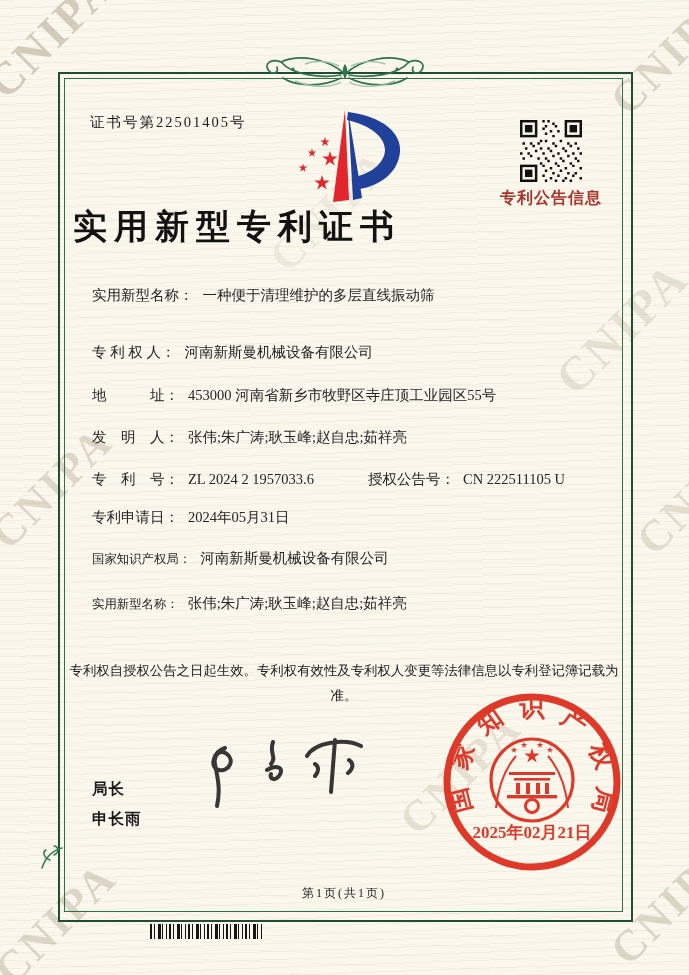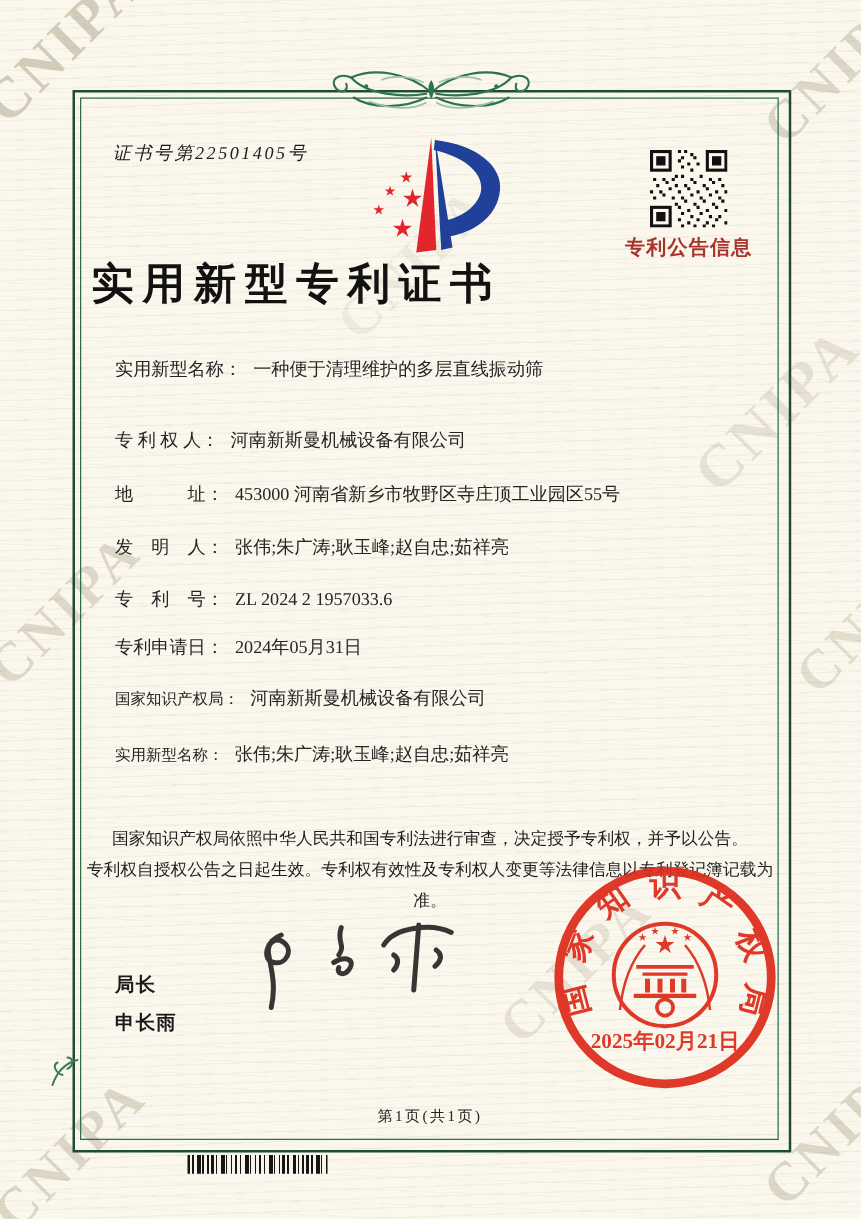--- a/index.html
+++ b/index.html
@@ -15,21 +15,21 @@
       repeating-linear-gradient(178deg, rgba(110,150,120,0.08) 0 1px, transparent 1px 8px),
       repeating-linear-gradient(2deg, rgba(140,170,150,0.05) 0 1px, transparent 1px 11px);
   }
   .wm{
     position:absolute;font-family:"Liberation Serif",serif;font-weight:bold;
     font-size:44px;letter-spacing:3px;color:rgba(150,138,110,0.30);
     transform:rotate(-45deg);white-space:nowrap;pointer-events:none;z-index:1;
   }
   .frame-outer{position:absolute;left:58px;top:72px;width:571px;height:846px;border:2.5px solid #1f4d33;z-index:2;}
   .frame-inner{position:absolute;left:64px;top:78px;width:557px;height:832px;border:1px solid #2f6e49;z-index:2;}
-  .cert-no{position:absolute;left:90px;top:113px;font-size:14.5px;letter-spacing:2px;color:#1c1c1c;z-index:3;font-style:italic;}
+  .cert-no{position:absolute;left:90px;top:113px;font-size:14.5px;letter-spacing:2px;color:#1c1c1c;z-index:3;}
   .qr{position:absolute;left:520px;top:120px;width:62px;height:62px;z-index:3;}
   .qr-label{position:absolute;left:500px;top:188px;width:102px;text-align:center;font-size:16px;font-weight:bold;color:#a8342c;letter-spacing:1px;z-index:3;}
   .title{position:absolute;left:58px;top:204px;width:572px;text-align:left;font-size:34px;font-weight:bold;letter-spacing:7px;color:#121212;z-index:3;padding-left:15px;}
   .frow{position:absolute;left:92px;width:530px;font-size:14.5px;color:#252525;z-index:3;white-space:nowrap;}
   .frow .fvalue{margin-left:9px;text-align:right;}
   .frow .rcol{position:absolute;left:276px;top:0;}
   .frow .rcol .fvalue{margin-left:8px;}
   .frow.sm .flabel,.frow.sm .fcolon{font-size:12.4px;}
   .legal{position:absolute;left:60px;top:658px;width:568px;text-align:center;font-size:13.4px;line-height:25px;color:#1d1d1d;z-index:3;}
   .officer{position:absolute;left:92px;top:762px;font-family:"Liberation Sans","DejaVu Sans",sans-serif;font-weight:bold;font-size:15.5px;line-height:30px;letter-spacing:1px;color:#1a1a1a;z-index:3;margin-top:12px;}
@@ -133,33 +133,33 @@
   <span class="flabel">专 利 权 人</span><span class="fcolon">：</span><span class="fvalue">河南新斯曼机械设备有限公司</span>
 </div>
 <div class="frow" style="top:386px">
   <span class="flabel">地　　　址</span><span class="fcolon">：</span><span class="fvalue">453000 河南省新乡市牧野区寺庄顶工业园区55号</span>
 </div>
 <div class="frow" style="top:428px">
   <span class="flabel">发　明　人</span><span class="fcolon">：</span><span class="fvalue">张伟;朱广涛;耿玉峰;赵自忠;茹祥亮</span>
 </div>
 <div class="frow" style="top:470px">
   <span class="flabel">专　利　号</span><span class="fcolon">：</span><span class="fvalue">ZL 2024 2 1957033.6</span>
+  <span class="rcol"><span class="flabel">授权公告号</span><span class="fcolon">：</span><span class="fvalue">CN 222511105 U</span></span>
 </div>
 <div class="frow" style="top:508px">
   <span class="flabel">专利申请日</span><span class="fcolon">：</span><span class="fvalue">2024年05月31日</span>
 </div>
 <div class="frow sm" style="top:549px">
   <span class="flabel">国家知识产权局</span><span class="fcolon">：</span><span class="fvalue">河南新斯曼机械设备有限公司</span>
 </div>
 <div class="frow sm" style="top:594px">
   <span class="flabel">实用新型名称</span><span class="fcolon">：</span><span class="fvalue">张伟;朱广涛;耿玉峰;赵自忠;茹祥亮</span>
 </div>
 
 <div class="legal">
-  <div>国家知识产权局依照中华人民共和国专利法进行审查，决定授予专利权，并予以公告。</div>
   <div>专利权自授权公告之日起生效。专利权有效性及专利权人变更等法律信息以专利登记簿记载为准。</div>
 </div>
 
 <div class="officer">
   <div>局长</div>
   <div>申长雨</div>
 </div>
 
 <svg class="sig" width="185" height="85" viewBox="0 0 185 85">
   <g fill="none" stroke="#1c1c1c" stroke-width="4" stroke-linecap="round" stroke-linejoin="round" opacity="0.88">

